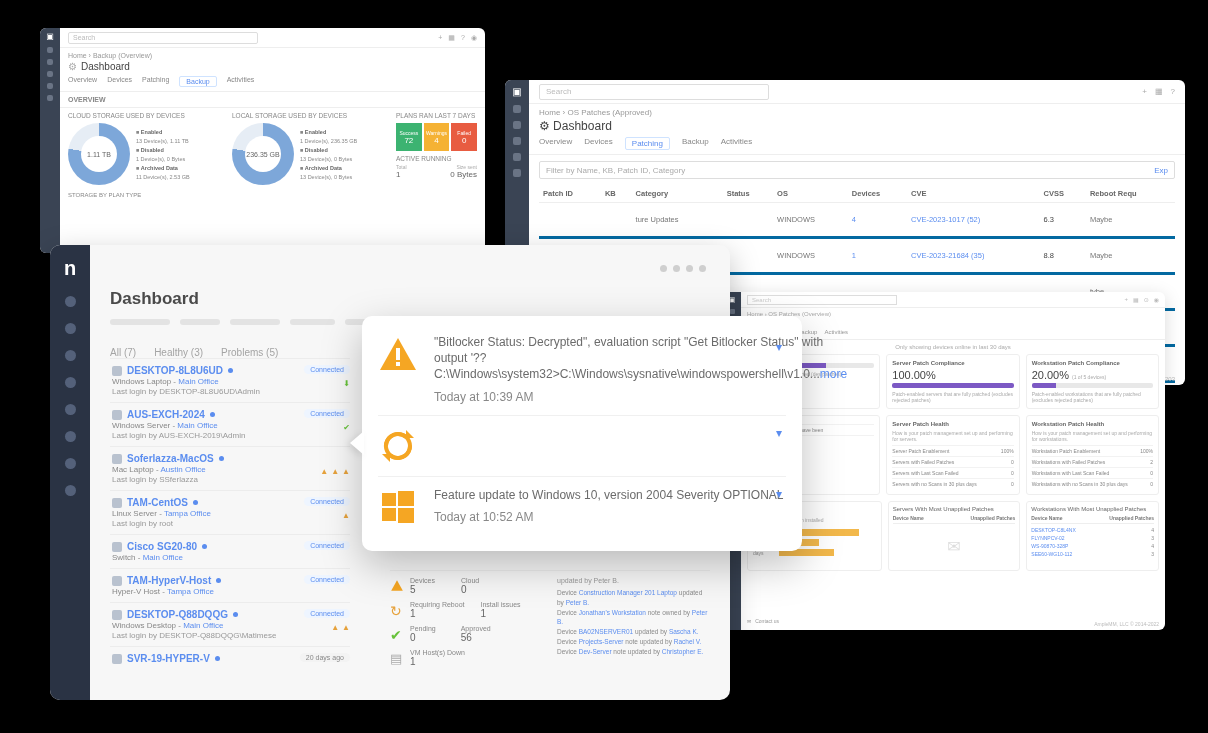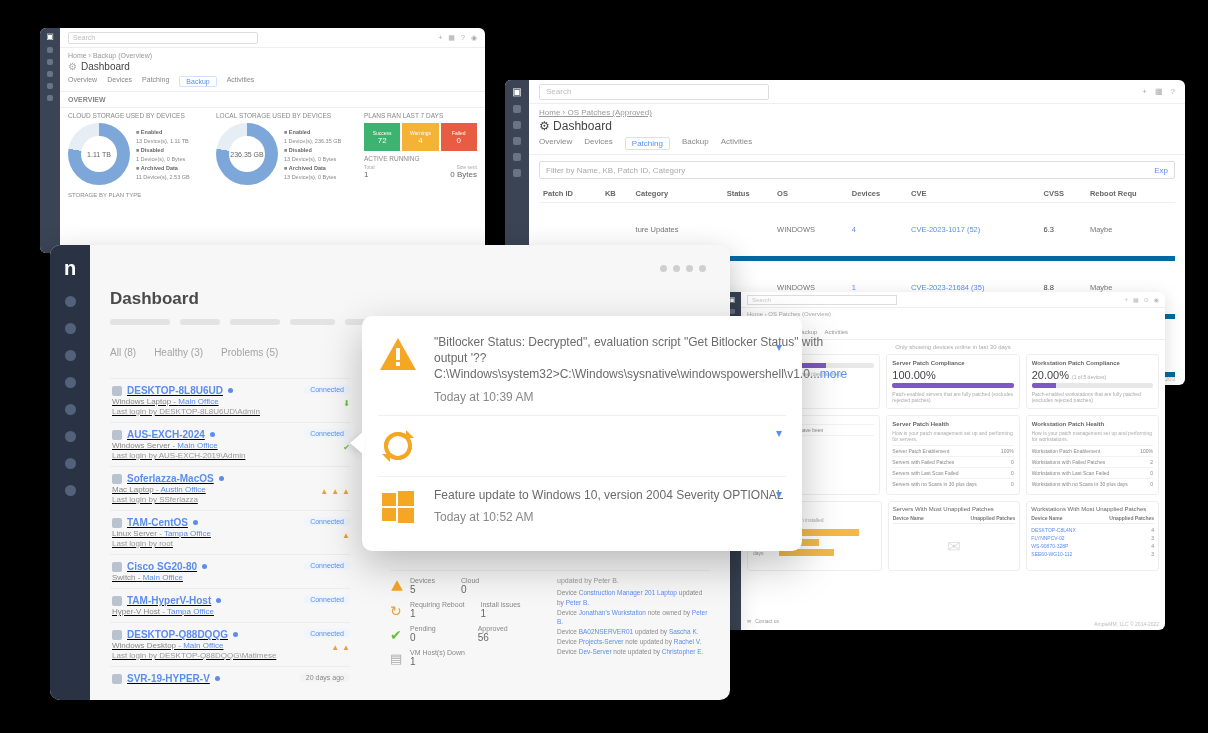--- a/index.html
+++ b/index.html
@@ -13,21 +13,21 @@
 .p1 .body { position: absolute; left: 20px; right: 0; top: 0; bottom: 0; }
 .p1 .topbar { height: 20px; display:flex; align-items:center; padding: 0 8px; gap:4px; border-bottom:1px solid #eee; }
 .p1 .search { flex: 0 0 190px; height: 12px; border:1px solid #ddd; border-radius:2px; color:#bbb; padding:0 4px; display:flex; align-items:center; }
 .p1 .topicons { margin-left:auto; display:flex; gap:6px; color:#aaa; }
 .p1 .crumbs { padding: 4px 8px 0; color:#999; }
 .p1 .title { padding: 2px 8px 0; font-size: 10px; color:#444; display:flex; align-items:center; gap:4px; }
 .p1 .title .g { color:#aaa; }
 .p1 .tabs { display:flex; gap:10px; padding: 4px 8px; border-bottom:1px solid #eee; color:#888; }
 .p1 .tabs .t.active { border:1px solid #cfe3ff; padding:1px 6px; border-radius:2px; color:#5b8def; }
 .p1 .ov { padding: 4px 8px; color:#888; font-weight:600; border-bottom:1px solid #eee; }
-.p1 .cards { display:flex; padding: 4px 8px; gap:0; }
+.p1 .cards { display:flex; padding: 4px 8px; gap:16px; }
 .p1 .storage { width: 148px; }
 .p1 .storage .lbl { color:#888; font-size:6.5px; margin-bottom:4px; }
 .p1 .storage .row { display:flex; align-items:center; gap:6px; }
 .p1 .donut { width: 62px; height: 62px; border-radius:50%; background: conic-gradient(#7da7d9 0 280deg, #e6edf5 280deg 360deg); display:flex; align-items:center; justify-content:center; }
 .p1 .donut .inner { width: 36px; height:36px; border-radius:50%; background:#fff; display:flex; align-items:center; justify-content:center; font-size:7px; color:#666; text-align:center; }
 .p1 .leg { display:flex; flex-direction:column; gap:3px; font-size:5.5px; color:#888; }
 .p1 .leg span b { color:#666; }
 .p1 .plans { flex:1; }
 .p1 .plans .lbl { color:#888; font-size:6.5px; margin-bottom:4px; }
 .p1 .plans .boxes { display:flex; gap:2px; }
@@ -42,29 +42,29 @@
 
 
 .p2 { position: absolute; left: 505px; top: 80px; width: 680px; height: 305px; background:#fff; border-radius:6px; box-shadow:0 4px 18px rgba(0,0,0,.15); font-size:8px; overflow:hidden; }
 .p2 .side { position:absolute; left:0; top:0; width:24px; height:100%; background:#3a4454; display:flex; flex-direction:column; align-items:center; padding-top:6px; gap:8px; }
 .p2 .side .logo { color:#fff; font-size:10px; }
 .p2 .side .dot { width:8px; height:8px; background:#6a7485; border-radius:2px; }
 .p2 .body { position:absolute; left:24px; right:0; top:0; bottom:0; }
 .p2 .topbar { height:24px; display:flex; align-items:center; padding:0 10px; border-bottom:1px solid #eee; }
 .p2 .search { width: 230px; height:16px; border:1px solid #ddd; border-radius:2px; color:#bbb; padding:0 6px; display:flex; align-items:center; }
 .p2 .ticons { margin-left:auto; display:flex; gap:8px; color:#aaa; }
-.p2 .crumbs { padding:4px 10px 0; color:#999;text-decoration:underline; }
+.p2 .crumbs { padding:4px 10px 0; color:#999; }
 .p2 .title { padding:2px 10px 0; font-size:12px; color:#444; }
 .p2 .tabs { display:flex; gap:12px; padding:4px 10px; border-bottom:1px solid #eee; color:#888; }
 .p2 .tabs .t.active { border:1px solid #cfe3ff; padding:1px 6px; border-radius:2px; color:#5b8def; }
 .p2 .filter { margin:6px 10px; height:18px; border:1px solid #ddd; border-radius:2px; color:#aaa; padding:0 6px; display:flex; align-items:center; }
 .p2 .filter .exp { margin-left:auto; color:#5b8def; }
 .p2 table { width: calc(100% - 20px); margin:0 10px; border-collapse:collapse; font-size:7.5px; }
 .p2 th { text-align:left; color:#666; font-weight:600; padding:4px 4px; border-bottom:1px solid #eee; }
-.p2 td { padding:22px 4px; color:#777; border-bottom:5px solid #0369a1; }
+.p2 td { padding:12px 4px; color:#777; border-bottom:3px solid #0369a1; }
 .p2 td.link { color:#5b8def; }
 .p2 .cvss { color:#444; }
 .p2 .footer { position:absolute; bottom:3px; right:10px; color:#bbb; font-size:6px; }
 
 
 .p3 { position: absolute; left: 723px; top: 292px; width: 442px; height: 338px; background:#fff; border-radius:6px; box-shadow:0 4px 18px rgba(0,0,0,.15); font-size:6px; overflow:hidden; }
 .p3 .side { position:absolute; left:0; top:0; width:18px; height:100%; background:#3a4454; display:flex; flex-direction:column; align-items:center; padding-top:4px; gap:5px; }
 .p3 .side .logo { color:#fff; font-size:7px; }
 .p3 .side .dot { width:5px; height:5px; background:#6a7485; border-radius:1px; }
 .p3 .body { position:absolute; left:18px; right:0; top:0; bottom:0; }
@@ -112,21 +112,21 @@
 .p4 .skel i { height:6px; background:#e3e3e3; border-radius:3px; }
 .p4 .skel i:nth-child(1){width:60px}
 .p4 .skel i:nth-child(2){width:40px}
 .p4 .skel i:nth-child(3){width:50px}
 .p4 .skel i:nth-child(4){width:45px}
 .p4 .skel i:nth-child(5){width:70px}
 .p4 .tabs4 { margin-top:22px; display:flex; gap:18px; color:#a4a4a4; font-size:10px; }
 .p4 .tabs4 .sort { margin-left:auto; color:#999; }
 .p4 .filter4 { margin-top:6px; height:24px; border:1px solid #e3e3e3; border-radius:3px; color:#bfbfbf; display:flex; align-items:center; padding:0 8px; background:#fff; width:240px; }
 .p4 .toolbar-right { position:absolute; right:20px; top:115px; display:flex; gap:8px; color:#aaa; font-size:12px; }
-.p4 .list { margin-top:20px; width:240px;text-decoration:underline; }
+.p4 .list { margin-top:0; width:240px; }
 .p4 .row4 { border-top:1px solid #ececec; padding:6px 2px; position:relative; }
 .p4 .row4 .name { color:#5b8def; font-weight:600; font-size:10px; display:flex; align-items:center; gap:5px; }
 .p4 .row4 .name .ico { width:10px; height:10px; background:#b9c2cf; display:inline-block; border-radius:2px; }
 .p4 .row4 .name .bullet { width:5px; height:5px; border-radius:50%; background:#5b8def; display:inline-block; }
 .p4 .row4 .meta { font-size:8px; color:#888; margin-top:1px; }
 .p4 .row4 .meta .org { color:#5b8def; }
 .p4 .row4 .sub { font-size:8px; color:#999; margin-top:1px; }
 .p4 .row4 .pill { position:absolute; right:0; top:6px; font-size:7px; background:#eef5ff; color:#5b8def; padding:1px 6px; border-radius:8px; }
 .p4 .row4 .pill.age { background:#f3f3f3; color:#888; }
 .p4 .row4 .icons-r { position:absolute; right:0; top:20px; display:flex; gap:3px; font-size:8px; }
@@ -558,21 +558,21 @@
       </div>
     <div class="h1">Dashboard</div>
     <div class="skel">
         <i></i>
         <i></i>
         <i></i>
         <i></i>
         <i></i>
       </div>
     <div class="tabs4">
-      <span>All (8)</span>
+      <span>All (7)</span>
       <span>Healthy (3)</span>
       <span>Problems (5)</span>
       <span class="sort">Sort By: Status ▾</span>
     </div>
     <div class="toolbar-right">
       <span>▦</span>
       <span>≡</span>
       <span>⚙</span>
     </div>
     <div class="list" id="p4list">
@@ -702,21 +702,21 @@
               <div>Install issues</div>
               <div class="big">1</div>
             </div>
         </div>
         <div class="stat">
             <span class="ic" style="color:#67c23a;font-size:14px">✔</span>
           <div>
               <div>Pending</div>
               <div class="big">0</div>
             </div>
-          <div style="margin-left:36px">
+          <div style="margin-left:19px">
               <div>Approved</div>
               <div class="big">56</div>
             </div>
         </div>
         <div class="stat">
             <span class="ic" style="color:#aaa;font-size:13px">▤</span>
           <div>
               <div>VM Host(s) Down</div>
               <div class="big">1</div>
             </div>

